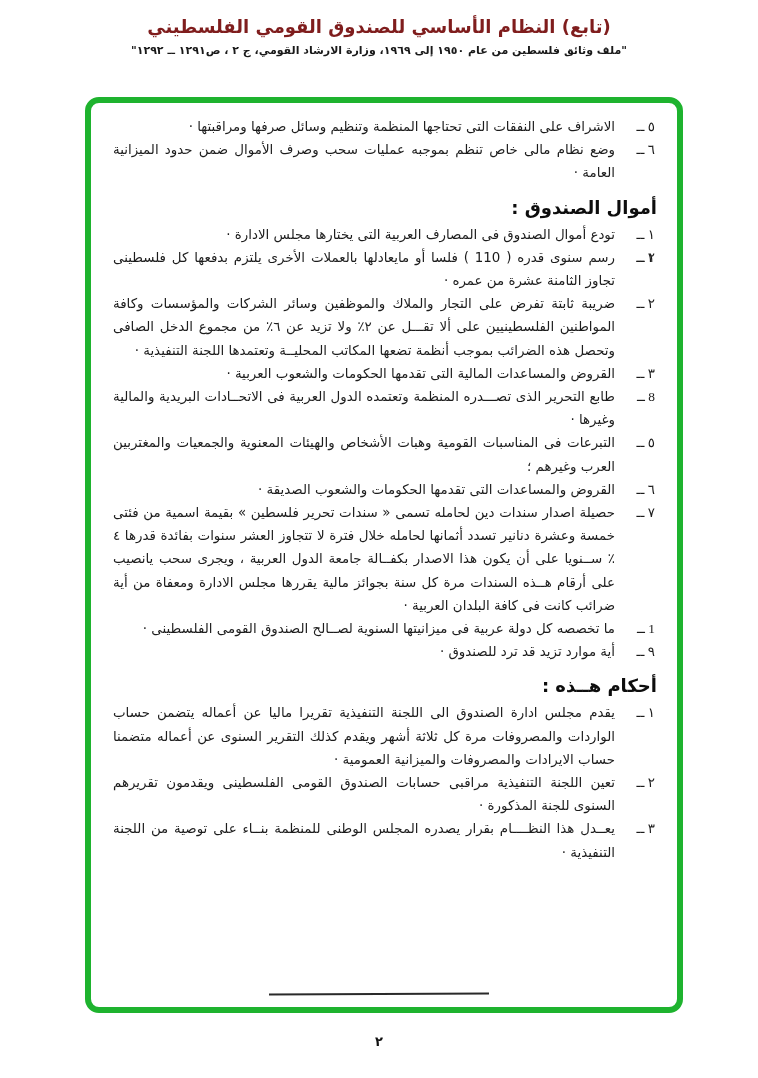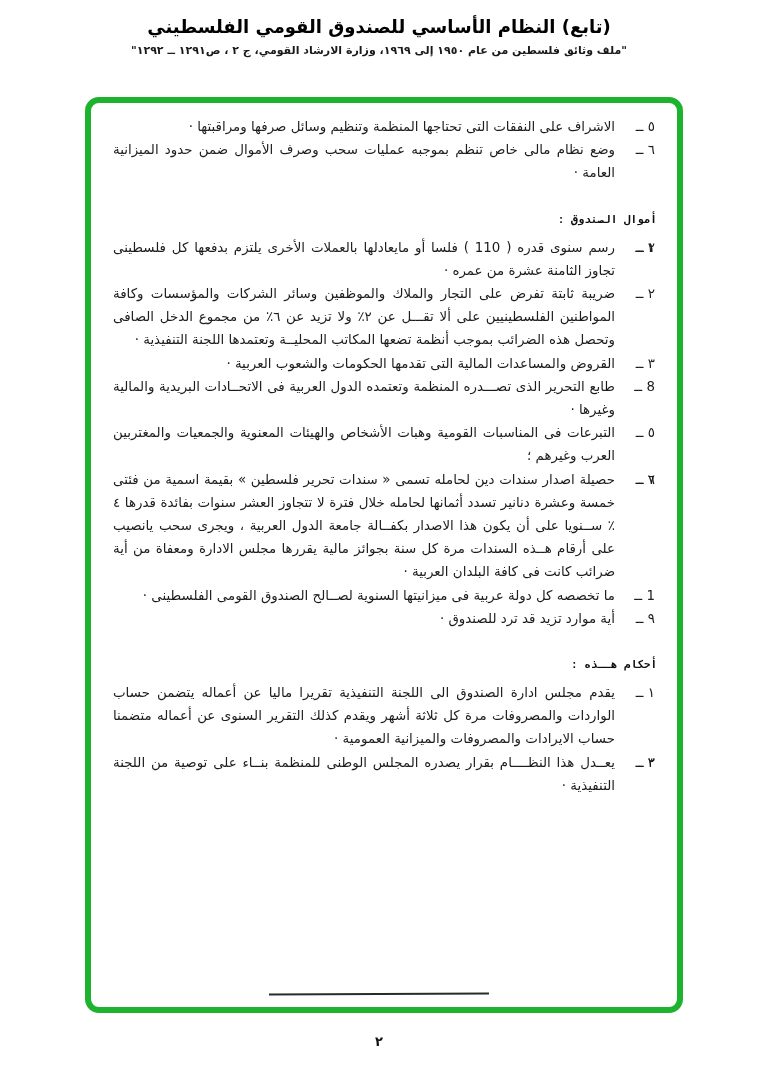--- a/index.html
+++ b/index.html
@@ -21,21 +21,21 @@
     position: absolute;
     top: 16px;
     left: 0;
     width: 100%;
     text-align: center;
   }
   .doc-title {
     font-size: 18px;
     font-weight: bold;
     letter-spacing: 0.2px;
-    color: #000000;
+    color: #7f1d1d;
   }
   .doc-citation {
     margin-top: 7px;
     font-size: 11px;
     font-weight: bold;
     color: #191919;
   }
   .doc-frame {
     position: absolute;
     left: 85px;
@@ -46,40 +46,40 @@
     border: 6px solid #1eb32e;
     border-radius: 14px;
     padding: 12px 20px 30px 22px;
     overflow: hidden;
     background: #fff;
   }
   .doc-body { direction: rtl; }
   .section { margin: 0; }
   .section-heading {
     font-weight: bold;
-    font-size: 11px;
+    font-size: 18px;
     line-height: 23px;
-    margin: 24px 0 4px 0;
+    margin: 11px 0 4px 0;
     color: #0d0d0d;
-    font-family: Liberation Mono, monospace;
   }
   .section:first-child .section-heading { margin-top: 0; }
   .list-item {
     position: relative;
     padding-right: 42px;
     font-size: 13.4px;
     line-height: 23.2px;
     text-align: justify;
     color: #1c1c1c;
   }
   .item-number {
     position: absolute;
     right: 2px;
     top: 0;
     white-space: nowrap;
+    font-family: Liberation Serif, serif;
   }
   .footnote-rule {
     position: absolute;
     bottom: 12px;
     left: 178px;
     width: 220px;
     height: 2px;
     background: #2a2a2a;
     transform: rotate(-0.3deg);
   }
@@ -105,38 +105,38 @@
   </div>
 
   <div class="doc-frame" style="border-color: rgb(30, 179, 46);">
     <div class="doc-body" id="doc-body" style="color: rgb(28, 28, 28);">
         <div class="section">
           <div class="list-item"><span class="item-number">٥ ــ</span><span>الاشراف على النفقات التى تحتاجها المنظمة وتنظيم وسائل صرفها ومراقبتها ·</span></div>
           <div class="list-item"><span class="item-number">٦ ــ</span><span>وضع نظام مالى خاص تنظم بموجبه عمليات سحب وصرف الأموال ضمن حدود الميزانية العامة ·</span></div>
         </div>
         <div class="section">
           <div class="section-heading">أموال الصندوق :</div>
-          <div class="list-item"><span class="item-number">١ ــ</span></div>
+          <div class="list-item"><span class="item-number">١ ــ</span><span>تودع أموال الصندوق فى المصارف العربية التى يختارها مجلس الادارة ·</span></div>
           <div class="list-item"><span class="item-number">٢ ــ</span></div>
         </div>
         <div class="section">
           <div class="list-item"><span class="item-number">١ ــ</span><span>رسم سنوى قدره ( 110 ) فلسا أو مايعادلها بالعملات الأخرى يلتزم بدفعها كل فلسطينى تجاوز الثامنة عشرة من عمره ·</span></div>
           <div class="list-item"><span class="item-number">٢ ــ</span><span>ضريبة ثابتة تفرض على التجار والملاك والموظفين وسائر الشركات والمؤسسات وكافة المواطنين الفلسطينيين على ألا تقـــل عن ٢٪ ولا تزيد عن ٦٪ من مجموع الدخل الصافى وتحصل هذه الضرائب بموجب أنظمة تضعها المكاتب المحليــة وتعتمدها اللجنة التنفيذية ·</span></div>
           <div class="list-item"><span class="item-number">٣ ــ</span><span>القروض والمساعدات المالية التى تقدمها الحكومات والشعوب العربية ·</span></div>
           <div class="list-item"><span class="item-number">8 ــ</span><span>طابع التحرير الذى تصـــدره المنظمة وتعتمده الدول العربية فى الاتحــادات البريدية والمالية وغيرها ·</span></div>
           <div class="list-item"><span class="item-number">٥ ــ</span><span>التبرعات فى المناسبات القومية وهبات الأشخاص والهيئات المعنوية والجمعيات والمغتربين العرب وغيرهم ؛</span></div>
-          <div class="list-item"><span class="item-number">٦ ــ</span></div>
+          <div class="list-item"><span class="item-number">٦ ــ</span><span>القروض والمساعدات التى تقدمها الحكومات والشعوب الصديقة ·</span></div>
           <div class="list-item"><span class="item-number">٧ ــ</span><span>حصيلة اصدار سندات دين لحامله تسمى « سندات تحرير فلسطين » بقيمة اسمية من فئتى خمسة وعشرة دنانير تسدد أثمانها لحامله خلال فترة لا تتجاوز العشر سنوات بفائدة قدرها ٤ ٪ ســنويا على أن يكون هذا الاصدار بكفــالة جامعة الدول العربية ، ويجرى سحب يانصيب على أرقام هــذه السندات مرة كل سنة بجوائز مالية يقررها مجلس الادارة ومعفاة من أية ضرائب كانت فى كافة البلدان العربية ·</span></div>
           <div class="list-item"><span class="item-number">1 ــ</span><span>ما تخصصه كل دولة عربية فى ميزانيتها السنوية لصــالح الصندوق القومى الفلسطينى ·</span></div>
           <div class="list-item"><span class="item-number">٩ ــ</span><span>أية موارد تزيد قد ترد للصندوق ·</span></div>
         </div>
         <div class="section">
           <div class="section-heading">أحكام هــذه :</div>
           <div class="list-item"><span class="item-number">١ ــ</span><span>يقدم مجلس ادارة الصندوق الى اللجنة التنفيذية تقريرا ماليا عن أعماله يتضمن حساب الواردات والمصروفات مرة كل ثلاثة أشهر ويقدم كذلك التقرير السنوى عن أعماله متضمنا حساب الايرادات والمصروفات والميزانية العمومية ·</span></div>
-          <div class="list-item"><span class="item-number">٢ ــ</span></div>
+          <div class="list-item"><span class="item-number">٢ ــ</span><span>تعين اللجنة التنفيذية مراقبى حسابات الصندوق القومى الفلسطينى ويقدمون تقريرهم السنوى للجنة المذكورة ·</span></div>
           <div class="list-item"><span class="item-number">٣ ــ</span><span>يعــدل هذا النظــــام بقرار يصدره المجلس الوطنى للمنظمة بنــاء على توصية من اللجنة التنفيذية ·</span></div>
         </div>
       </div>
     <div class="footnote-rule"></div>
   </div>
 
   <div class="page-number">٢</div>
 
 </div>
 

